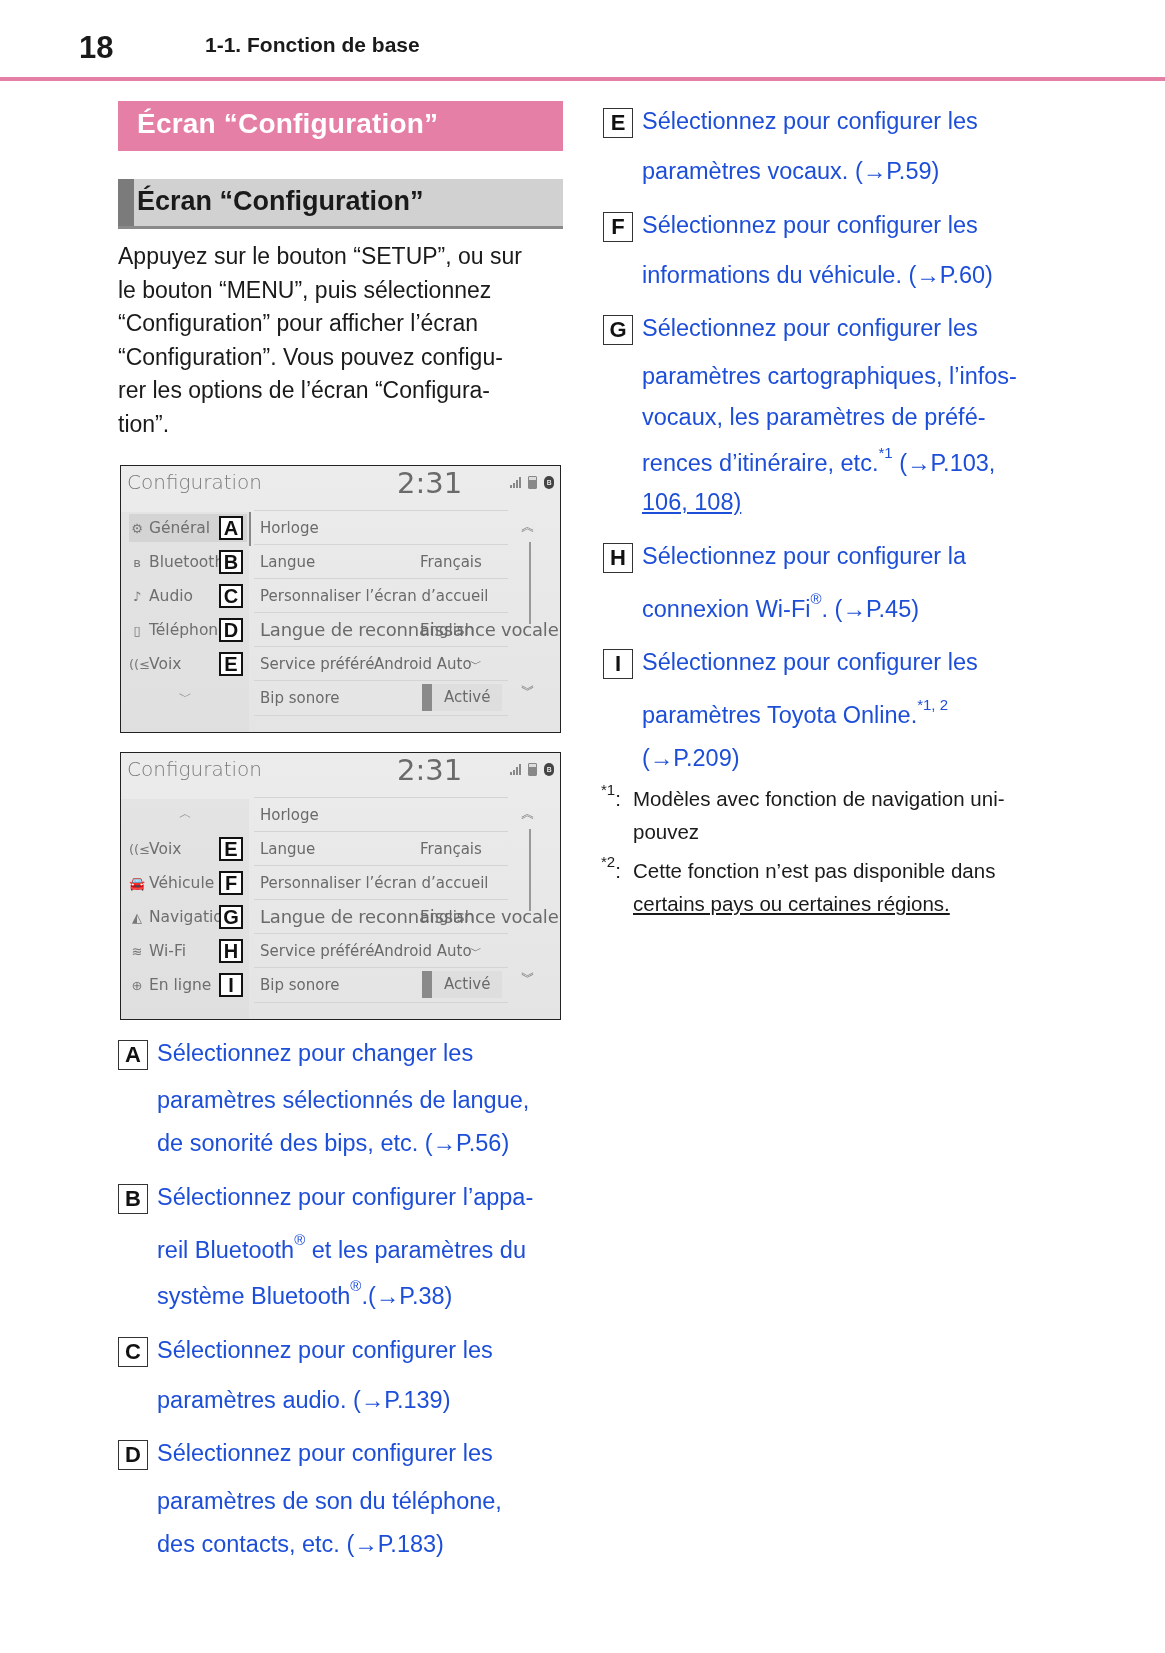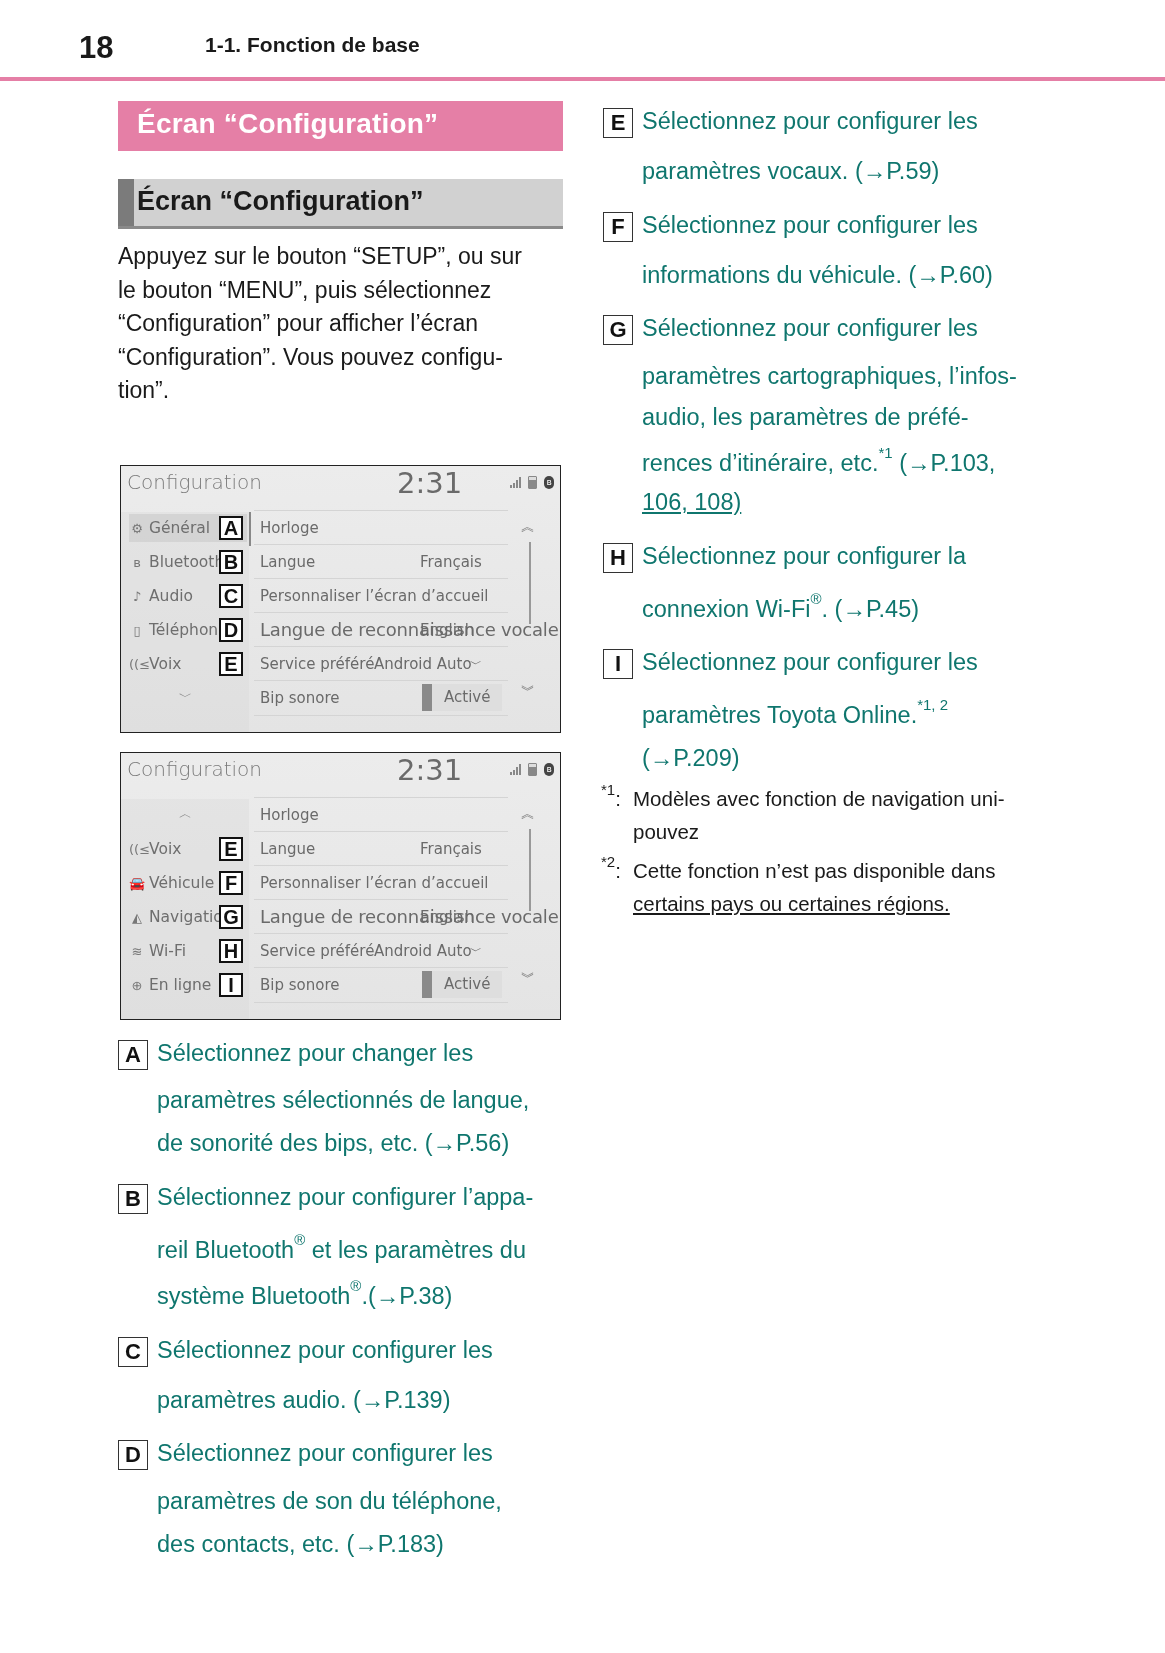--- a/index.html
+++ b/index.html
@@ -43,21 +43,21 @@
   .toggle { position:absolute; left:168px; top:3px; width:80px; height:27px; background:#dedede; }
   .toggle .knob { position:absolute; left:0; top:0; width:10px; height:27px; background:#8a8a8a; }
   .toggle .t { position:absolute; left:22px; top:0; line-height:27px; }
   .scroll-up, .scroll-down { position:absolute; left:400px; font-size:14px; color:#888; }
   .scroll-track { position:absolute; left:408px; top:76px; width:1.5px; height:82px; background:#999; }
   .side-chev { position:absolute; left:58px; font-size:13px; color:#888; }
 
   
   .key { position:absolute; width:30px; height:30px; border:1.5px solid #333; box-sizing:border-box;
          font-weight:bold; font-size:22px; line-height:28px; text-align:center; color:#111; }
-  .desc { position:absolute; font-size:23.5px; color:#0f766e; white-space:nowrap; }
+  .desc { position:absolute; font-size:23.5px; color:#1d4ed8; white-space:nowrap; }
   sup { font-size:15px; vertical-align:top; position:relative; top:-6px; }
   .fn { position:absolute; font-size:20.5px; white-space:nowrap; }
 </style>
 </head>
 <body>
 
 <div class="abs page-num">18</div>
 <div class="abs chapter">1-1. Fonction de base</div>
 <div class="abs rule"></div>
 
@@ -65,20 +65,21 @@
 <div class="abs gray-head">
   <span class="bar"></span>
   <span>Écran “Configuration”</span>
 </div>
 
 <div class="abs intro">
   <div>Appuyez sur le bouton “SETUP”, ou sur</div>
   <div>le bouton “MENU”, puis sélectionnez</div>
   <div>“Configuration” pour afficher l’écran</div>
   <div>“Configuration”. Vous pouvez configu-</div>
+  <div>rer les options de l’écran “Configura-</div>
   <div>tion”.</div>
 </div>
 
 <div id="screens">
   <div class="abs screen" style="top: 465px;">
     <div class="title">Configuration</div>
     <div class="clock">2:31</div>
     <div class="status">
       <span class="sig">
           <i style="height:3px"></i>
@@ -212,21 +213,21 @@
     <div class="desc" style="left: 157px; top: 1531px;">des contacts, etc. (→P.183)</div>
     <div class="key" style="left: 603px; top: 108px;">E</div>
     <div class="desc" style="left: 642px; top: 108px;">Sélectionnez pour configurer les</div>
     <div class="desc" style="left: 642px; top: 158px;">paramètres vocaux. (→P.59)</div>
     <div class="key" style="left: 603px; top: 212px;">F</div>
     <div class="desc" style="left: 642px; top: 212px;">Sélectionnez pour configurer les</div>
     <div class="desc" style="left: 642px; top: 262px;">informations du véhicule. (→P.60)</div>
     <div class="key" style="left: 603px; top: 315px;">G</div>
     <div class="desc" style="left: 642px; top: 315px;">Sélectionnez pour configurer les</div>
     <div class="desc" style="left: 642px; top: 363px;">paramètres cartographiques, l’infos-</div>
-    <div class="desc" style="left: 642px; top: 404px;">audio, les paramètres de préfé-</div>
+    <div class="desc" style="left: 642px; top: 404px;">vocaux, les paramètres de préfé-</div>
     <div class="desc" style="left: 642px; top: 450px;">rences d’itinéraire, etc.<sup>*1</sup> (→P.103,</div>
     <div class="desc" style="left: 642px; top: 489px; text-decoration: underline;">106, 108)</div>
     <div class="key" style="left: 603px; top: 543px;">H</div>
     <div class="desc" style="left: 642px; top: 543px;">Sélectionnez pour configurer la</div>
     <div class="desc" style="left: 642px; top: 596px;">connexion Wi-Fi<sup>®</sup>. (→P.45)</div>
     <div class="key" style="left: 603px; top: 649px;">I</div>
     <div class="desc" style="left: 642px; top: 649px;">Sélectionnez pour configurer les</div>
     <div class="desc" style="left: 642px; top: 702px;">paramètres Toyota Online.<sup>*1, 2</sup></div>
     <div class="desc" style="left: 642px; top: 745px;">(→P.209)</div>
     <div class="fn" style="left: 601px; top: 787px;"><sup>*1</sup>:</div>

